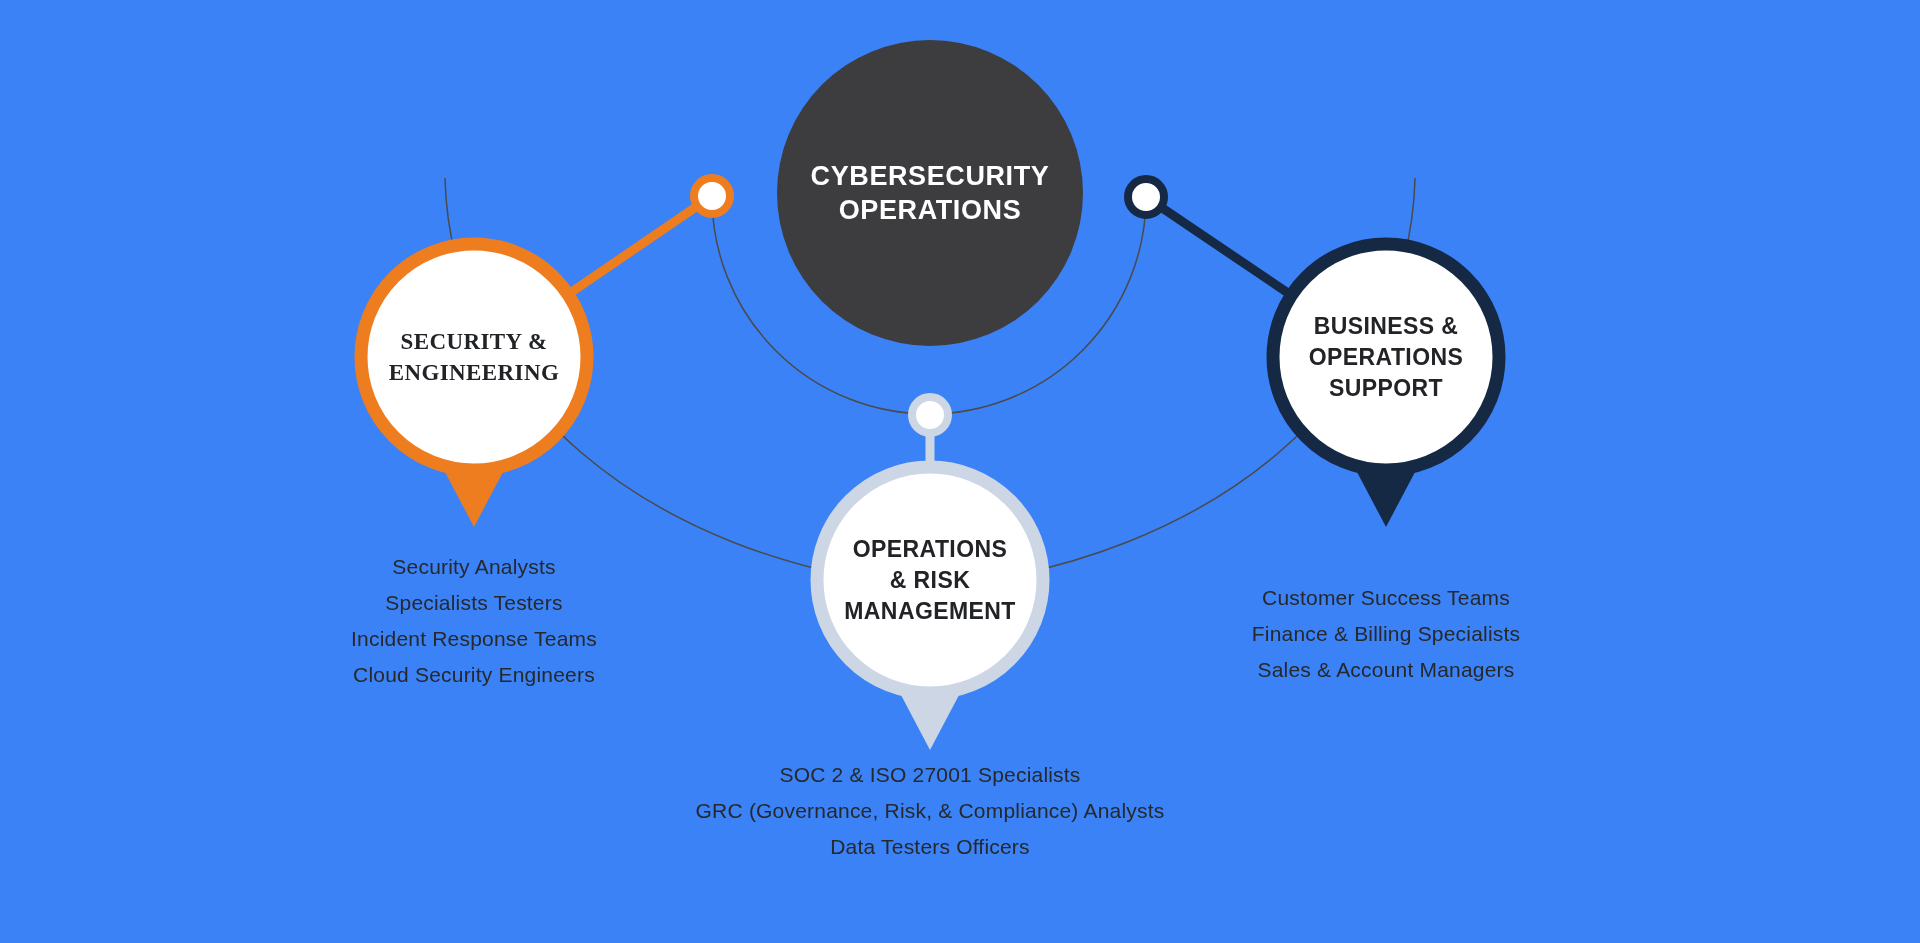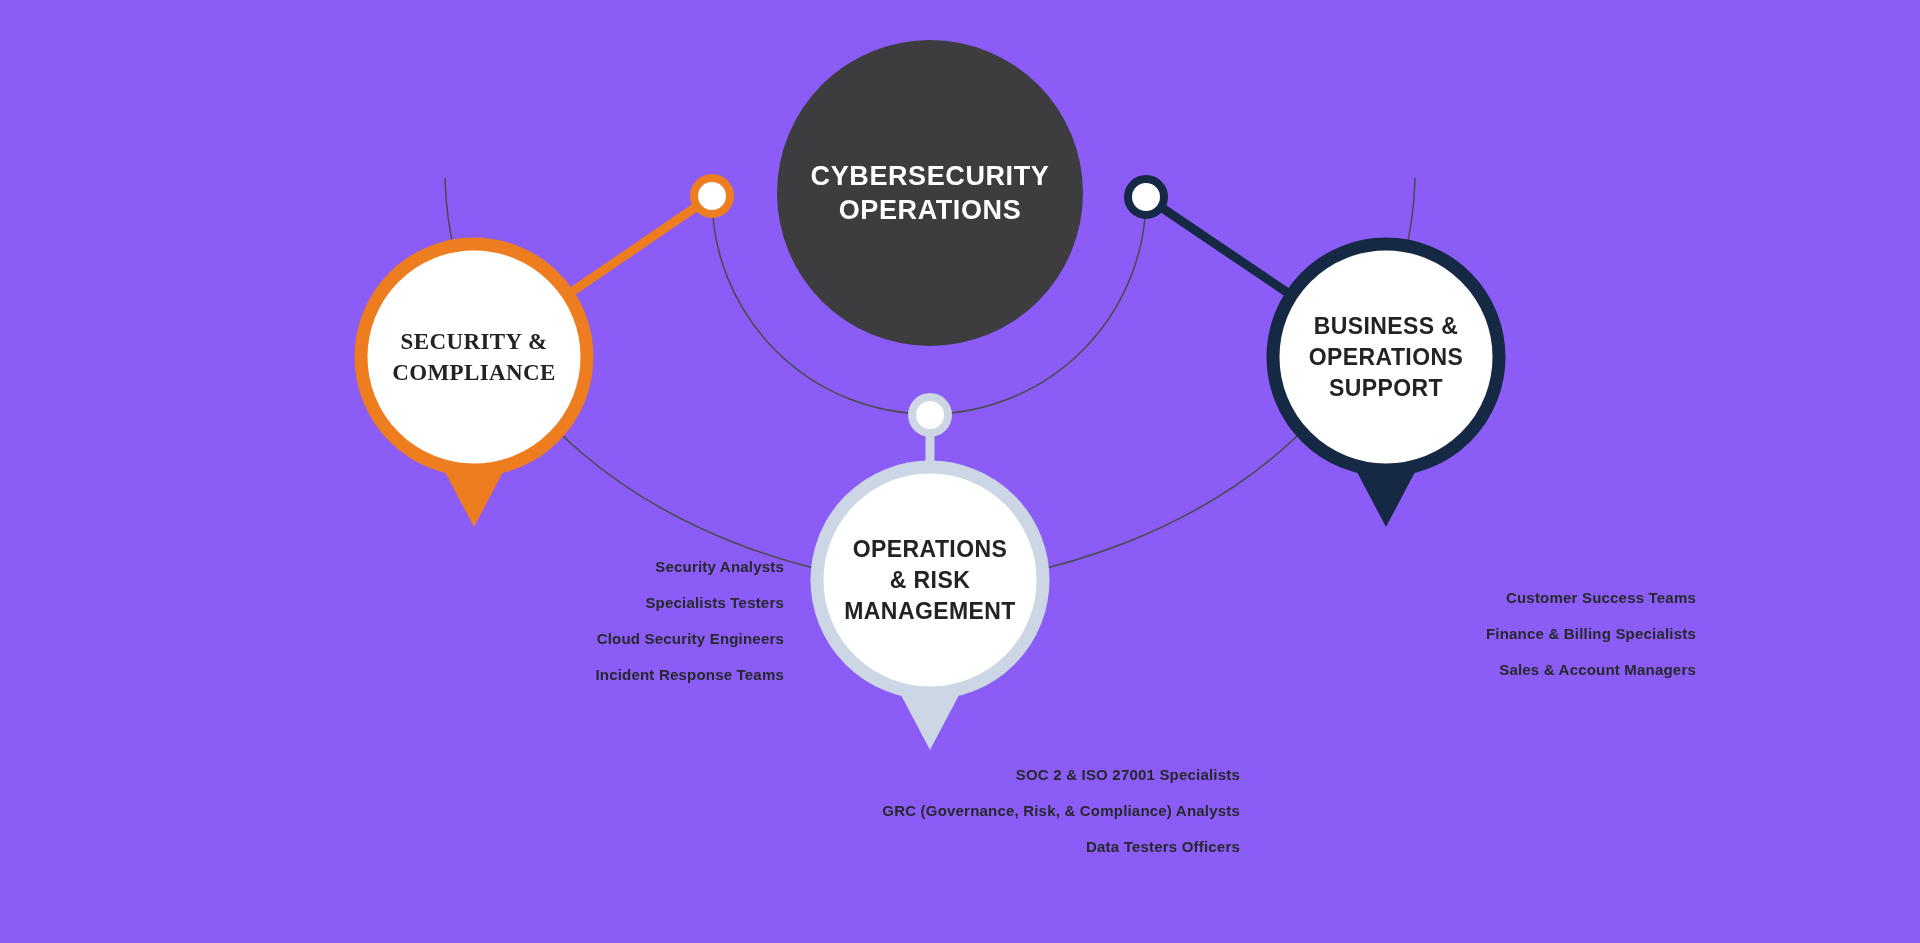--- a/index.html
+++ b/index.html
@@ -4,21 +4,21 @@
 <style>
   html, body {
     margin: 0;
     padding: 0;
     background: #ffffff;
   }
   .canvas {
     position: relative;
     width: 1920px;
     height: 943px;
-    background: #8b5cf6;
+    background: #3b82f6;
     overflow: hidden;
     font-family: "Liberation Sans", sans-serif;
   }
   .canvas svg {
     position: absolute;
     left: 0;
     top: 0;
   }
   .center-label {
     position: absolute;
@@ -44,25 +44,25 @@
     font-weight: bold;
     letter-spacing: 0.4px;
   }
   .node-label.security   { left: 474px;  top: 357px; font-family: Liberation Serif, serif; }
   .node-label.compliance { left: 930px;  top: 580px; }
   .node-label.business   { left: 1386px; top: 357px; }
   .role-list {
     position: absolute;
     transform: translateX(-50%);
     width: 620px;
-    text-align: right;
+    text-align: center;
     color: #26282b;
-    font-size: 15px;
+    font-size: 21px;
     line-height: 36px;
-    font-weight: bold;
+    font-weight: normal;
     letter-spacing: 0.2px;
   }
   .role-list.left   { left: 474px;  top: 549px; }
   .role-list.center { left: 930px;  top: 757px; }
   .role-list.right  { left: 1386px; top: 580px; }
 </style>
 </head>
 <body>
 
 <div class="canvas">
@@ -92,40 +92,40 @@
     <circle cx="1146" cy="197" r="18" fill="#ffffff" stroke-width="8" stroke="#162944"></circle>
   </svg>
 
   <div class="center-label">
     <div>CYBERSECURITY</div>
     <div>OPERATIONS</div>
   </div>
 
   <div class="node-label security">
     <div>SECURITY &amp;</div>
-    <div>COMPLIANCE</div>
+    <div>ENGINEERING</div>
   </div>
 
   <div class="node-label compliance">
     <div>OPERATIONS</div>
     <div>&amp; RISK</div>
     <div>MANAGEMENT</div>
   </div>
 
   <div class="node-label business">
     <div>BUSINESS &amp;</div>
     <div>OPERATIONS</div>
     <div>SUPPORT</div>
   </div>
 
   <div class="role-list left">
     <div>Security Analysts</div>
     <div>Specialists Testers</div>
+    <div>Incident Response Teams</div>
     <div>Cloud Security Engineers</div>
-    <div>Incident Response Teams</div>
   </div>
 
   <div class="role-list center">
     <div>SOC 2 &amp; ISO 27001 Specialists</div>
     <div>GRC (Governance, Risk, &amp; Compliance) Analysts</div>
     <div>Data Testers Officers</div>
   </div>
 
   <div class="role-list right">
     <div>Customer Success Teams</div>

